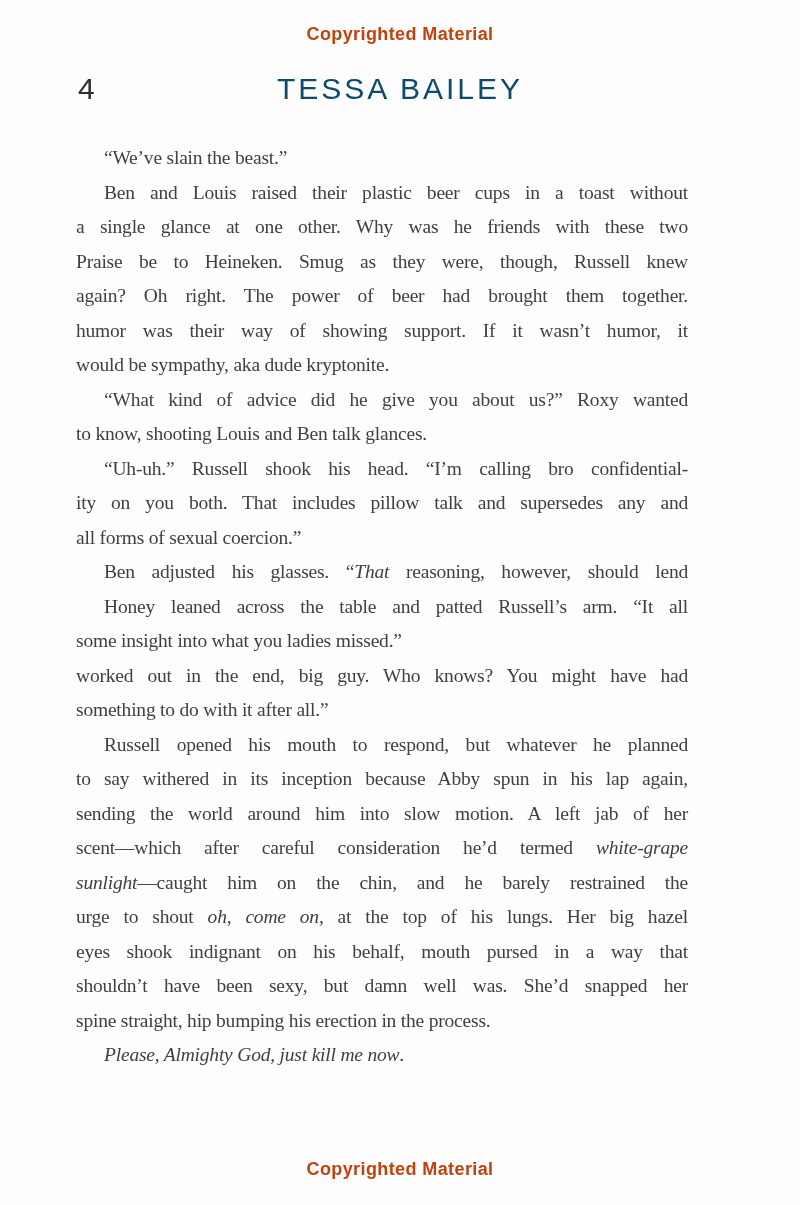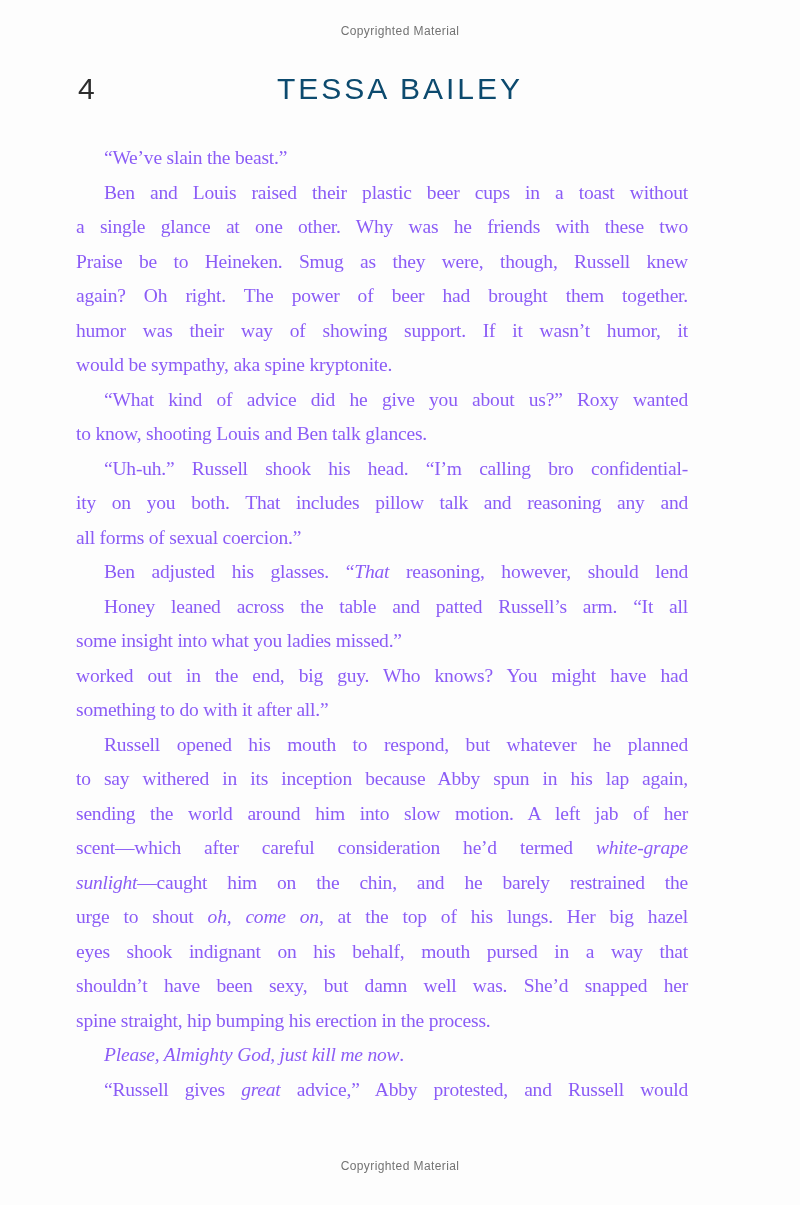--- a/index.html
+++ b/index.html
@@ -14,24 +14,24 @@
     background: #fdfdfd;
     overflow: hidden;
     font-family: "Liberation Serif", serif;
   }
   .copyright {
     position: absolute;
     left: 0;
     width: 800px;
     text-align: center;
     font-family: "Liberation Sans", sans-serif;
-    font-weight: normal;
-    font-size: 12px;
+    font-weight: bold;
+    font-size: 18px;
     letter-spacing: 0.4px;
-    color: #737373;
+    color: #c2410c;
   }
   .copyright.top { top: 24px; }
   .copyright.bottom { top: 1159px; }
 
   .page-number {
     position: absolute;
     left: 78px;
     top: 72px;
     font-family: "Liberation Sans", sans-serif;
     font-size: 30px;
@@ -52,21 +52,21 @@
   }
 
   .body-text {
     position: absolute;
     left: 76px;
     top: 141px;
     width: 612px;
     font-size: 19.5px;
     line-height: 34.5px;
     letter-spacing: -0.2px;
-    color: #8b5cf6;
+    color: #404040;
   }
   .line {
     white-space: normal;
     text-align: left;
   }
   .line.just {
     text-align: justify;
     text-align-last: justify;
   }
   .line.indent {
@@ -87,39 +87,38 @@
 
   <div class="running-header">TESSA BAILEY</div>
 
   <div class="body-text">
       <div class="line indent"><span>“We’ve slain the beast.”</span></div>
       <div class="line indent just"><span>Ben and Louis raised their plastic beer cups in a toast without</span></div>
       <div class="line just"><span>a single glance at one other. Why was he friends with these two</span></div>
       <div class="line just"><span>Praise be to Heineken. Smug as they were, though, Russell knew</span></div>
       <div class="line just"><span>again? Oh right. The power of beer had brought them together.</span></div>
       <div class="line just"><span>humor was their way of showing support. If it wasn’t humor, it</span></div>
-      <div class="line"><span>would be sympathy, aka spine kryptonite.</span></div>
+      <div class="line"><span>would be sympathy, aka dude kryptonite.</span></div>
       <div class="line indent just"><span>“What kind of advice did he give you about us?” Roxy wanted</span></div>
       <div class="line"><span>to know, shooting Louis and Ben talk glances.</span></div>
       <div class="line indent just"><span>“Uh-uh.” Russell shook his head. “I’m calling bro confidential-</span></div>
-      <div class="line just"><span>ity on you both. That includes pillow talk and reasoning any and</span></div>
+      <div class="line just"><span>ity on you both. That includes pillow talk and supersedes any and</span></div>
       <div class="line"><span>all forms of sexual coercion.”</span></div>
       <div class="line indent just"><span>Ben adjusted his glasses. “</span><span class="it">That</span><span> reasoning, however, should lend</span></div>
       <div class="line indent just"><span>Honey leaned across the table and patted Russell’s arm. “It all</span></div>
       <div class="line"><span>some insight into what you ladies missed.”</span></div>
       <div class="line just"><span>worked out in the end, big guy. Who knows? You might have had</span></div>
       <div class="line"><span>something to do with it after all.”</span></div>
       <div class="line indent just"><span>Russell opened his mouth to respond, but whatever he planned</span></div>
       <div class="line just"><span>to say withered in its inception because Abby spun in his lap again,</span></div>
       <div class="line just"><span>sending the world around him into slow motion. A left jab of her</span></div>
       <div class="line just"><span>scent—which after careful consideration he’d termed </span><span class="it">white-grape</span></div>
       <div class="line just"><span class="it">sunlight</span><span>—caught him on the chin, and he barely restrained the</span></div>
       <div class="line just"><span>urge to shout </span><span class="it">oh, come on</span><span>, at the top of his lungs. Her big hazel</span></div>
       <div class="line just"><span>eyes shook indignant on his behalf, mouth pursed in a way that</span></div>
       <div class="line just"><span>shouldn’t have been sexy, but damn well was. She’d snapped her</span></div>
       <div class="line"><span>spine straight, hip bumping his erection in the process.</span></div>
       <div class="line indent"><span class="it">Please, Almighty God, just kill me now</span><span>.</span></div>
-      <div class="line indent just"><span>“Russell gives </span><span class="it">great</span><span> advice,” Abby protested, and Russell would</span></div>
     </div>
 
   <div class="copyright bottom">Copyrighted Material</div>
 
 </div>
 
 </body></html>

